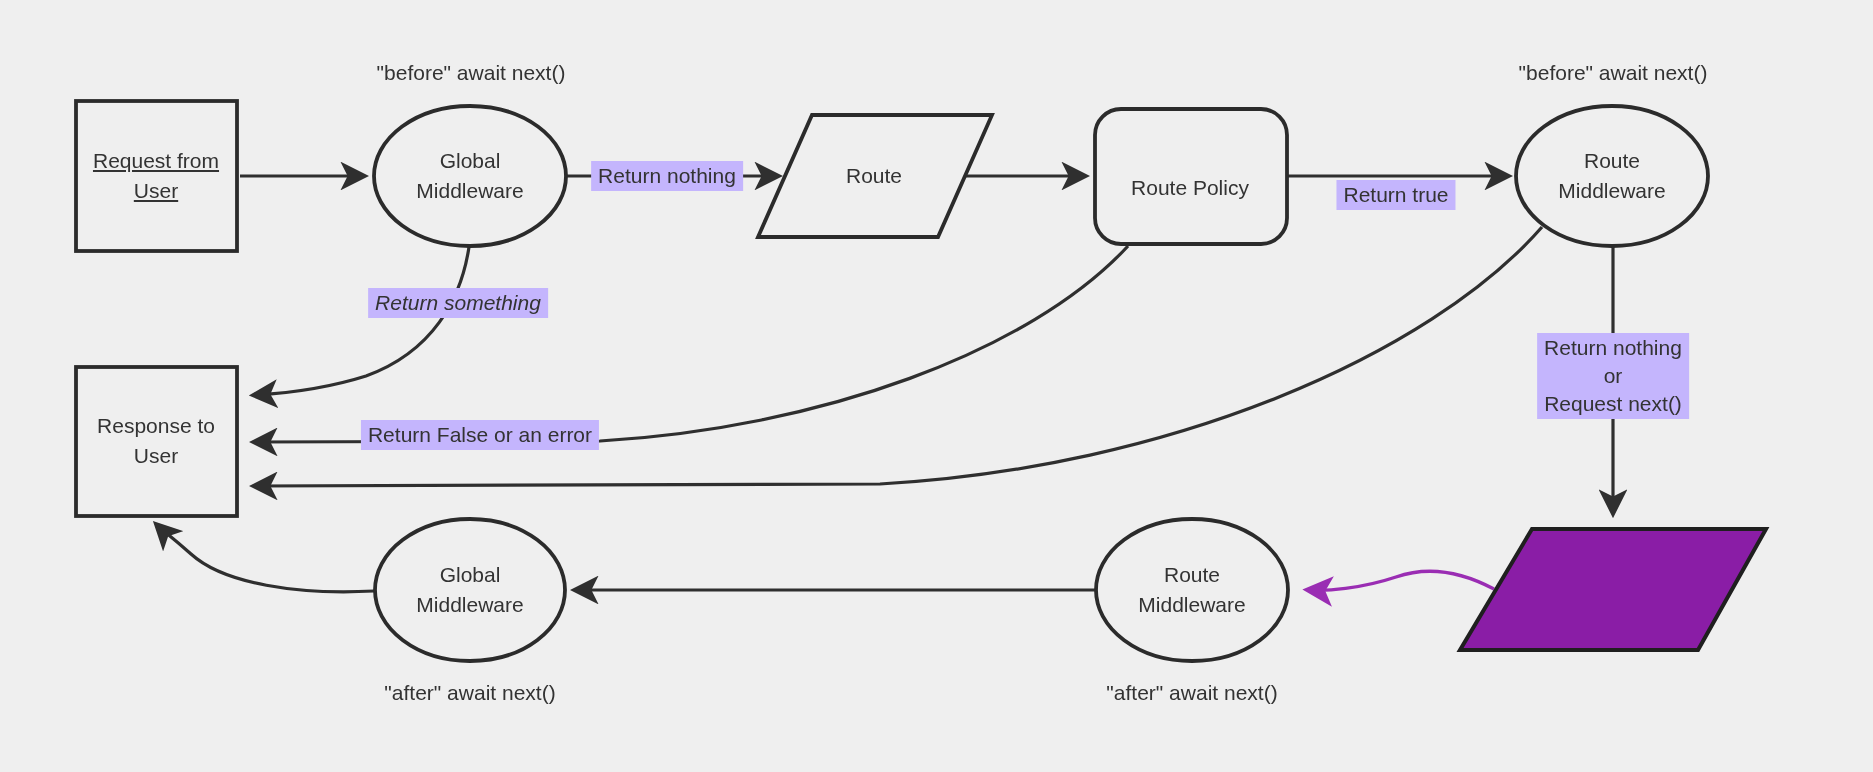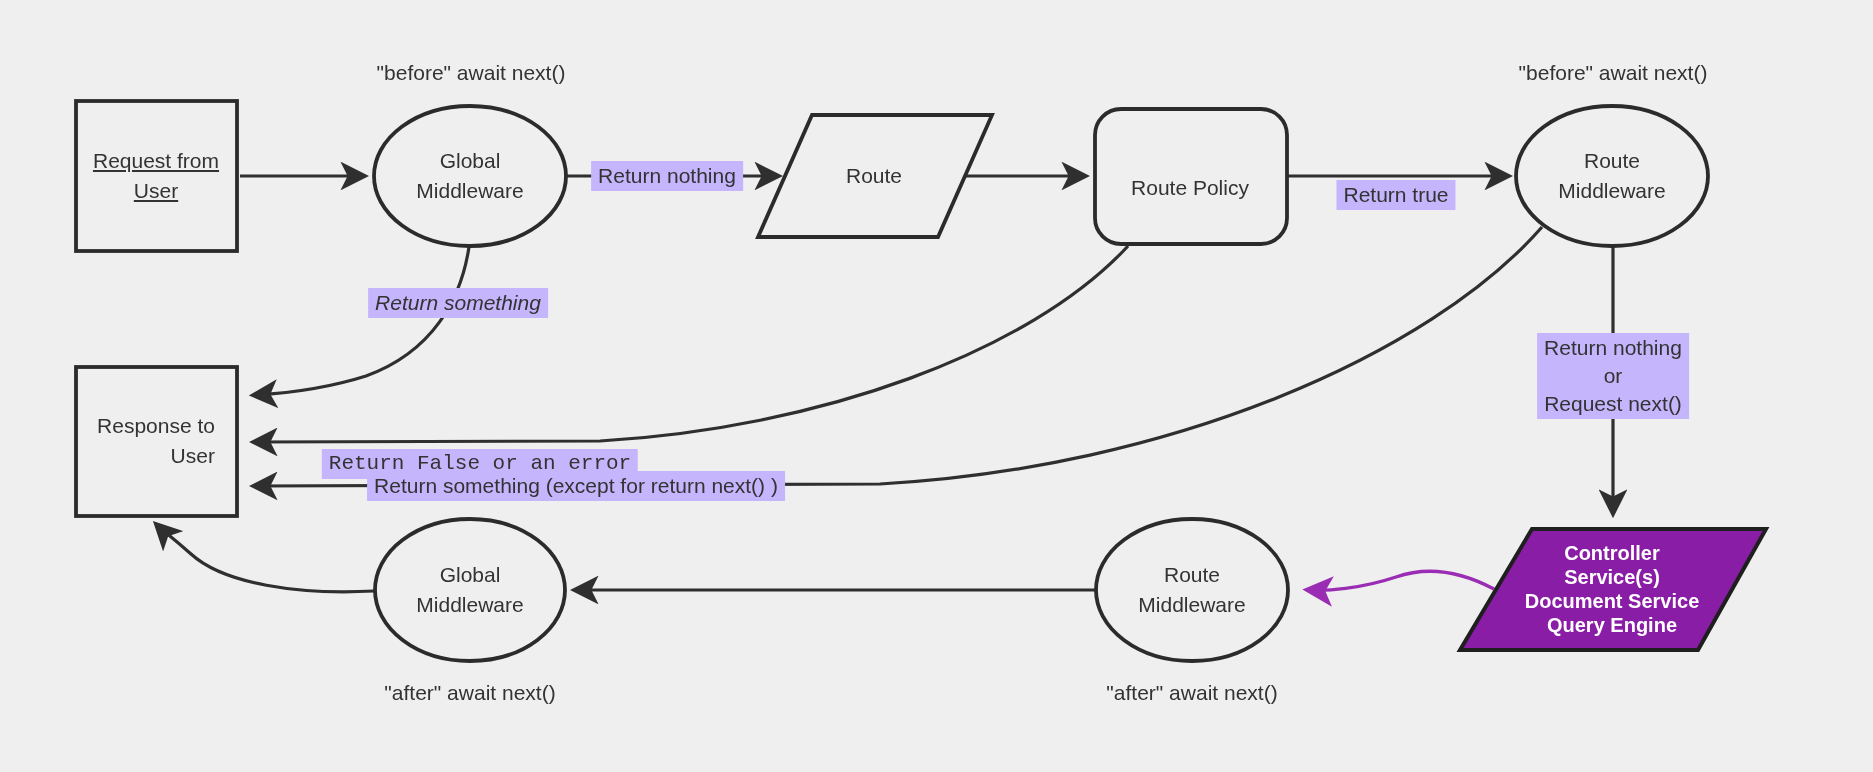--- a/index.html
+++ b/index.html
@@ -99,46 +99,39 @@
   <div class="node-label" style="left:874px; top:176px;">
     <span>Route</span>
   </div>
   <div class="node-label" style="left:1190px; top:188px;">
     <span>Route Policy</span>
   </div>
   <div class="node-label" style="left:1612px; top:176px;">
     <span>Route</span>
     <span>Middleware</span>
   </div>
-  <div class="node-label" style="left:156px; top:441px;text-align:right;">
+  <div class="node-label" style="left:156px; top:441px;">
     <span>Response to</span>
     <span>User</span>
   </div>
   <div class="node-label" style="left:1192px; top:590px;">
     <span>Route</span>
     <span>Middleware</span>
   </div>
   <div class="node-label" style="left:470px; top:590px;">
     <span>Global</span>
     <span>Middleware</span>
   </div>
-  <div class="node-label controller-label" style="left:1612px; top:589px;">
-    <span>Controller</span>
-    <span>Service(s)</span>
-    <span>Document Service</span>
-    <span>Query Engine</span>
-  </div>
 
   <div class="edge-label free-label" style="left:471px; top:73px;">"before" await next()</div>
   <div class="edge-label free-label" style="left:1613px; top:73px;">"before" await next()</div>
   <div class="edge-label" style="left:667px; top:176px;">Return nothing</div>
   <div class="edge-label" style="left:1396px; top:195px;">Return true</div>
   <div class="edge-label" style="left:458px; top:303px;font-style:italic;">Return something</div>
-  <div class="edge-label" style="left:480px; top:464px;font-family:Liberation Mono, monospace;">Return False or an error</div>
-  <div class="edge-label" style="left:576px; top:486px;">Return something (except for return next() )</div>
+  <div class="edge-label" style="left:480px; top:435px;">Return False or an error</div>
   <div class="edge-label" style="left:1613px; top:376px;">
     <span>Return nothing</span>
     <span>or</span>
     <span>Request next()</span>
   </div>
   <div class="edge-label free-label" style="left:470px; top:693px;">"after" await next()</div>
   <div class="edge-label free-label" style="left:1192px; top:693px;">"after" await next()</div>
 
 </div>
 

